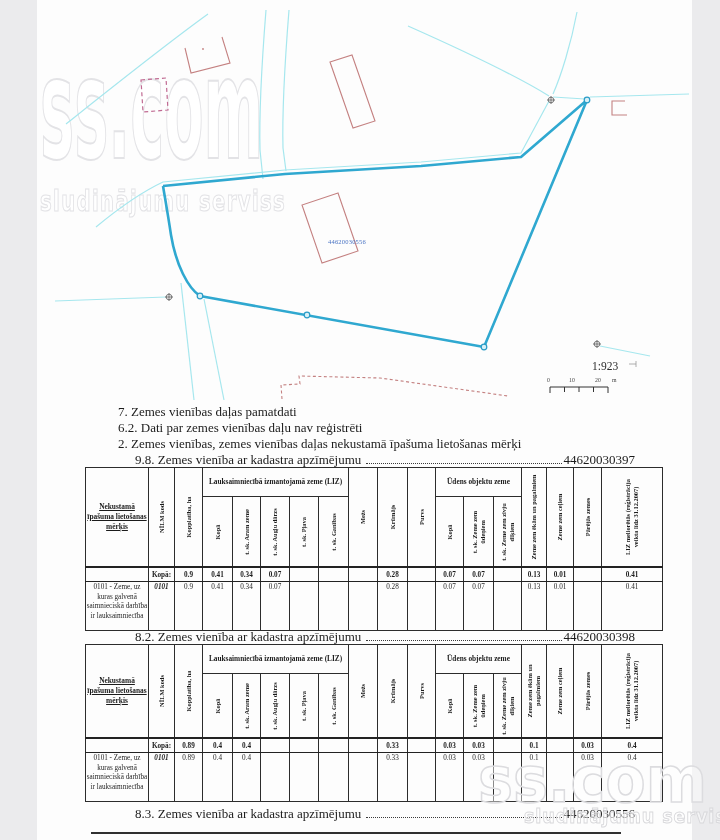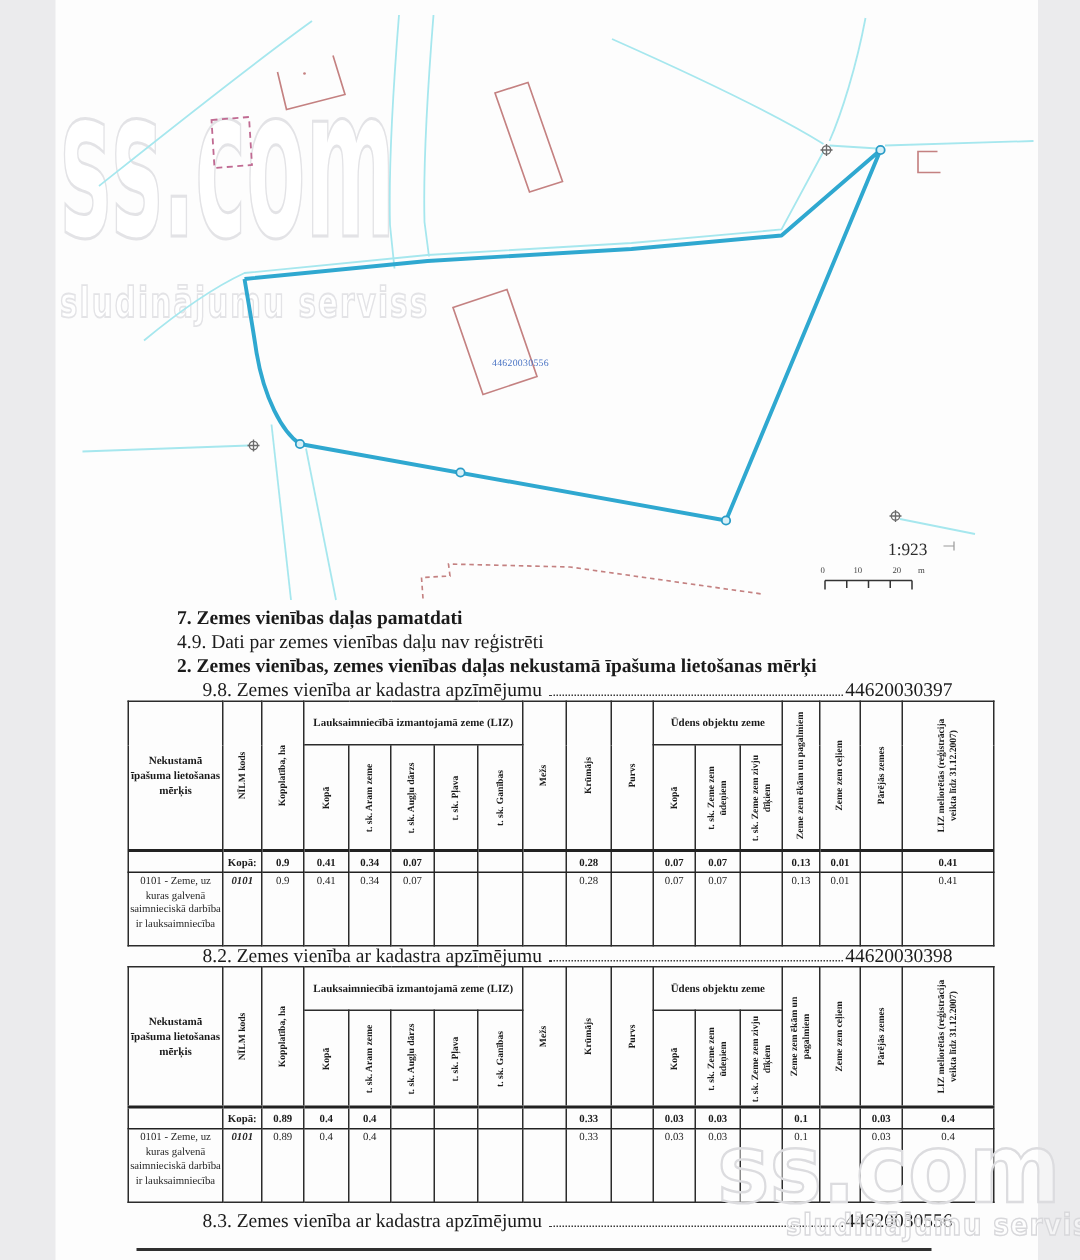--- a/index.html
+++ b/index.html
@@ -15,28 +15,28 @@
   #wm-top-brand{left:40px;top:40px;font-size:140px;transform:scaleX(.41);z-index:1;}
   #wm-top-tag{left:40px;top:188px;font-size:28px;letter-spacing:2px;transform:scaleX(.70);
       -webkit-text-stroke:1.2px #e3e3e6;z-index:1;}
   #wm-bot-brand{left:478px;top:748px;font-size:64px;transform:scaleX(.92);z-index:5;
       -webkit-text-stroke:1.6px #dcdcdf;color:rgba(255,255,255,.45);}
   #wm-bot-tag{left:524px;top:806px;font-size:20px;letter-spacing:1px;transform:scaleX(.88);z-index:5;
       -webkit-text-stroke:1px #d8d8db;color:rgba(255,255,255,.45);}
   #map{position:absolute;left:0;top:0;z-index:2;}
   #doc{position:absolute;inset:0;z-index:3;}
   .h{position:absolute;font-size:13px;white-space:nowrap;}
-  .b{font-weight:bold;}
+  .b{font-weight:normal;}
   .kline{position:absolute;width:500px;display:flex;align-items:baseline;font-size:13px;}
   .kline .leader{flex:1;border-bottom:1.7px dotted #3a3a3a;margin:0 2px 3px 5px;min-width:30px;}
   .tblwrap{position:absolute;}
   table.tbl{border-collapse:collapse;table-layout:fixed;width:577px;border:1.5px solid #222;
       font-family:"Liberation Serif",serif;}
   .tbl th,.tbl td{border:1px solid #2c2c2c;padding:0;overflow:hidden;text-align:center;}
-  .tbl th.merkis{font-size:7.4px;font-weight:bold;line-height:1.35;padding:1px;}
+  .tbl th.merkis{font-size:7.4px;font-weight:bold;line-height:1.35;padding:1px;text-decoration:underline;}
   .tbl th.grp{font-size:7.3px;font-weight:bold;line-height:1.25;height:26px;padding:1px;}
   .tbl tr.rowrot th{height:var(--rh);}
   .tbl .rot{position:relative;}
   .tbl .rot span{position:absolute;left:50%;top:50%;width:var(--rw);
       transform:translate(-50%,-50%) rotate(-90deg);font-size:6.4px;font-weight:bold;
       line-height:1.2;text-align:center;}
   .tbl tr.rowgrp .rot span{width:var(--rwTall);}
   .tbl tr.total td{height:13px;font-size:7.2px;font-weight:bold;border-top:2px solid #222;
       border-bottom:1.5px solid #222;vertical-align:middle;}
   .tbl tr.datarow td{height:47px;font-size:7.2px;vertical-align:top;padding-top:1px;color:#262626;}
@@ -122,21 +122,21 @@
   <g font-size="5.8" fill="#444">
     <text x="547" y="382">0</text>
     <text x="569" y="382">10</text>
     <text x="595" y="382">20</text>
     <text x="612" y="382">m</text>
   </g>
 </svg>
 
 <div id="doc">
   <div class="h b" style="left:118px;top:404px;">7. Zemes vienības daļas pamatdati</div>
-  <div class="h" style="left:118px;top:420px;">4.9. Dati par zemes vienības daļu nav reģistrēti</div>
+  <div class="h" style="left:118px;top:420px;">6.2. Dati par zemes vienības daļu nav reģistrēti</div>
   <div class="h b" style="left:118px;top:436px;">2. Zemes vienības, zemes vienības daļas nekustamā īpašuma lietošanas mērķi</div>
 
   <div class="kline" style="left:135px;top:452px;">
     <span>9.8. Zemes vienība ar kadastra apzīmējumu</span>
     <span class="leader"></span>
     <span>44620030397</span>
   </div>
   <div class="tblwrap" id="t1mount" style="left:85px;top:467px;--rh:69px;--rw:64px;--rwTall:90px;">
       <table class="tbl">
         <colgroup>

